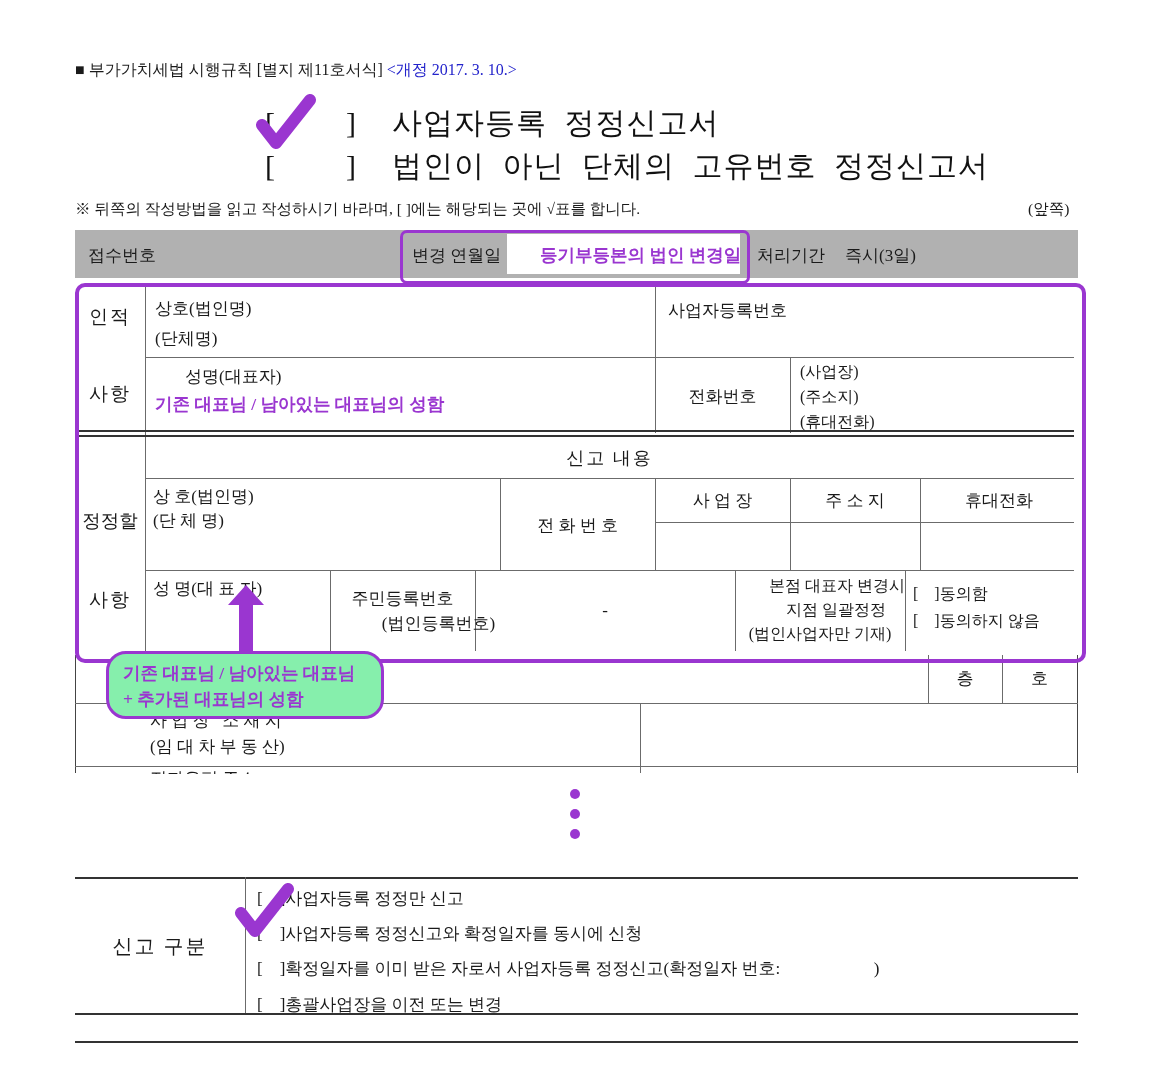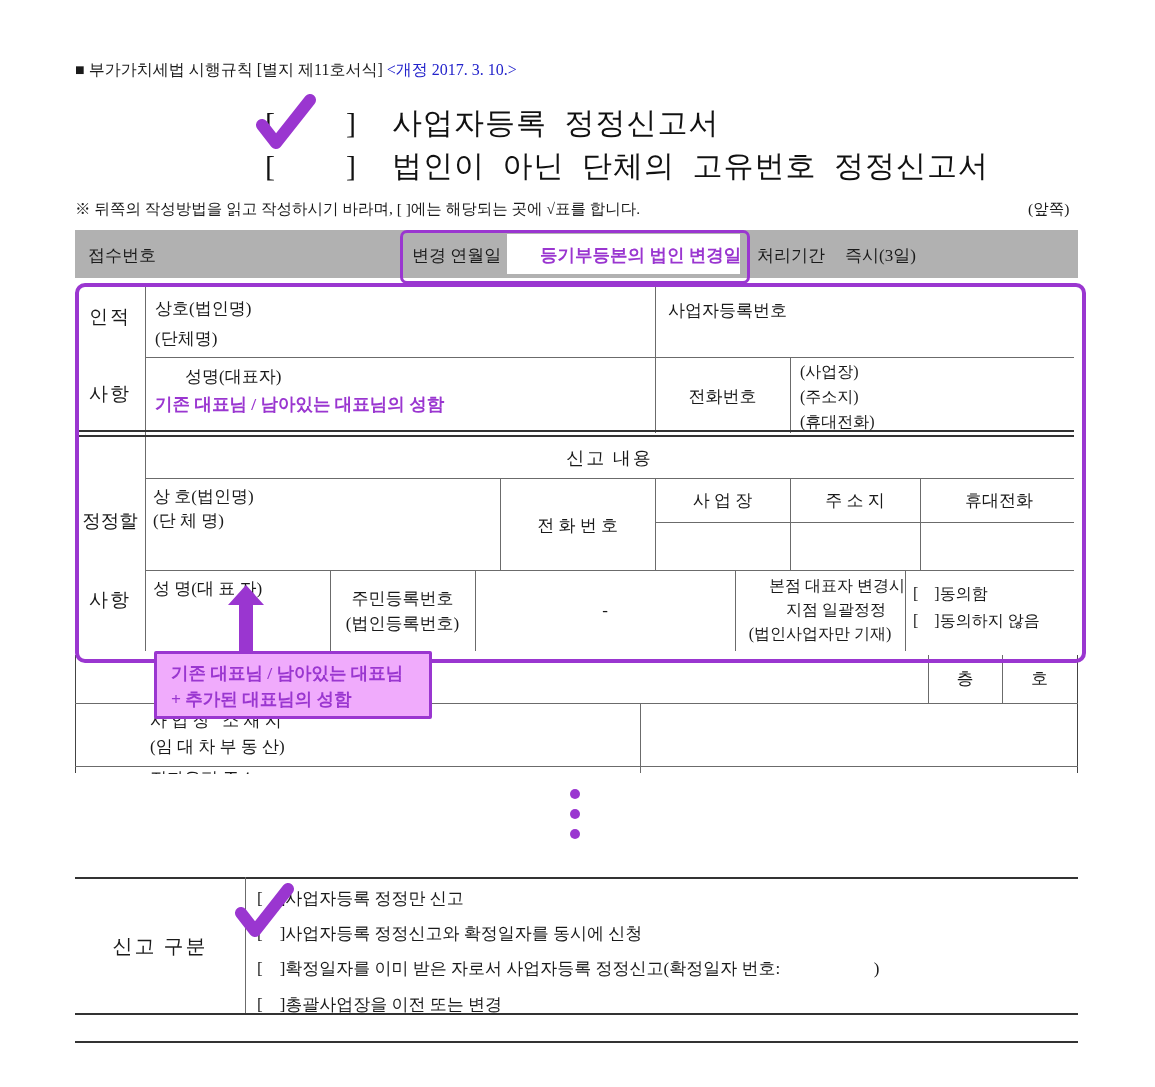--- a/index.html
+++ b/index.html
@@ -10,22 +10,22 @@
   .vline{position:absolute;background:#6b6b6b;width:1px;z-index:1;}
   .thick{background:#333;height:2px;}
   .txt{position:absolute;z-index:2;font-size:17px;line-height:1.25;}
   .small{font-size:16px;}
   .center{text-align:center;}
   .purple{color:var(--accent);font-weight:bold;}
   .blue{color:#2323cb;}
   .graybar{position:absolute;left:75px;top:230px;width:1003px;height:48px;background:#b1b1b1;z-index:1;}
   .mainbox{position:absolute;left:75px;top:283px;width:1003px;height:372px;
            border:4px solid var(--accent);border-radius:10px;z-index:3;pointer-events:none;}
-  .annobox{position:absolute;left:106px;top:651px;width:272px;height:62px;background:#f0abfc;
-           border:3.5px solid var(--accent);border-radius:2px;z-index:6;margin-left:48px;}
+  .annobox{position:absolute;left:106px;top:651px;width:272px;height:62px;background:#86efac;
+           border:3.5px solid var(--accent);border-radius:20px;z-index:6;}
   .chgbox{position:absolute;left:400px;top:230px;width:344px;height:48px;
           border:3.5px solid var(--accent);border-radius:7px;z-index:4;}
   .chgfill{position:absolute;left:507px;top:234px;width:233px;height:40px;background:#fff;z-index:3;}
   .dot{position:absolute;width:10px;height:10px;border-radius:50%;background:var(--accent);z-index:2;}
   .clip{position:absolute;overflow:hidden;z-index:2;}
   svg{position:absolute;z-index:7;overflow:visible;}
   .title{font-size:30px;letter-spacing:1px;word-spacing:9px;color:#111;}
 </style>
 </head>
 <body>
@@ -98,21 +98,21 @@
   <div class="txt center" style="left:75px;top:588px;width:70px;font-size:19px;letter-spacing:2px;">사항</div>
   <div class="txt center" style="left:145px;top:447px;width:929px;font-size:18px;letter-spacing:2px;">신고 내용</div>
   <div class="txt" style="left:153px;top:486px;">상 호(법인명)</div>
   <div class="txt" style="left:153px;top:510px;">(단 체 명)</div>
   <div class="txt center" style="left:500px;top:515px;width:155px;">전 화 번 호</div>
   <div class="txt center" style="left:655px;top:490px;width:135px;">사 업 장</div>
   <div class="txt center" style="left:790px;top:490px;width:130px;">주 소 지</div>
   <div class="txt center" style="left:920px;top:490px;width:158px;">휴대전화</div>
   <div class="txt" style="left:153px;top:578px;">성 명(대 표 자)</div>
   <div class="txt center" style="left:330px;top:588px;width:145px;">주민등록번호</div>
-  <div class="txt center" style="left:330px;top:613px;width:145px;">(법인등록번호)</div>
+  <div class="txt center" style="left:330px;top:613px;width:145px;padding-left:36px;">(법인등록번호)</div>
   <div class="txt center" style="left:475px;top:600px;width:260px;">-</div>
   <div class="txt small center" style="left:735px;top:576px;width:170px;text-align:right;">본점 대표자 변경시</div>
   <div class="txt small center" style="left:751px;top:600px;width:170px;">지점 일괄정정</div>
   <div class="txt small center" style="left:735px;top:624px;width:170px;">(법인사업자만 기재)</div>
   <div class="txt small pre" style="left:913px;top:584px;">[    ]동의함</div>
   <div class="txt small pre" style="left:913px;top:611px;">[    ]동의하지 않음</div>
   <div class="txt center" style="left:928px;top:668px;width:74px;">층</div>
   <div class="txt center" style="left:1002px;top:668px;width:75px;">호</div>
   <div class="txt pre" style="left:150px;top:710px;">사 업 장   소 재 지</div>
   <div class="txt pre" style="left:150px;top:736px;">(임 대 차 부 동 산)</div>

